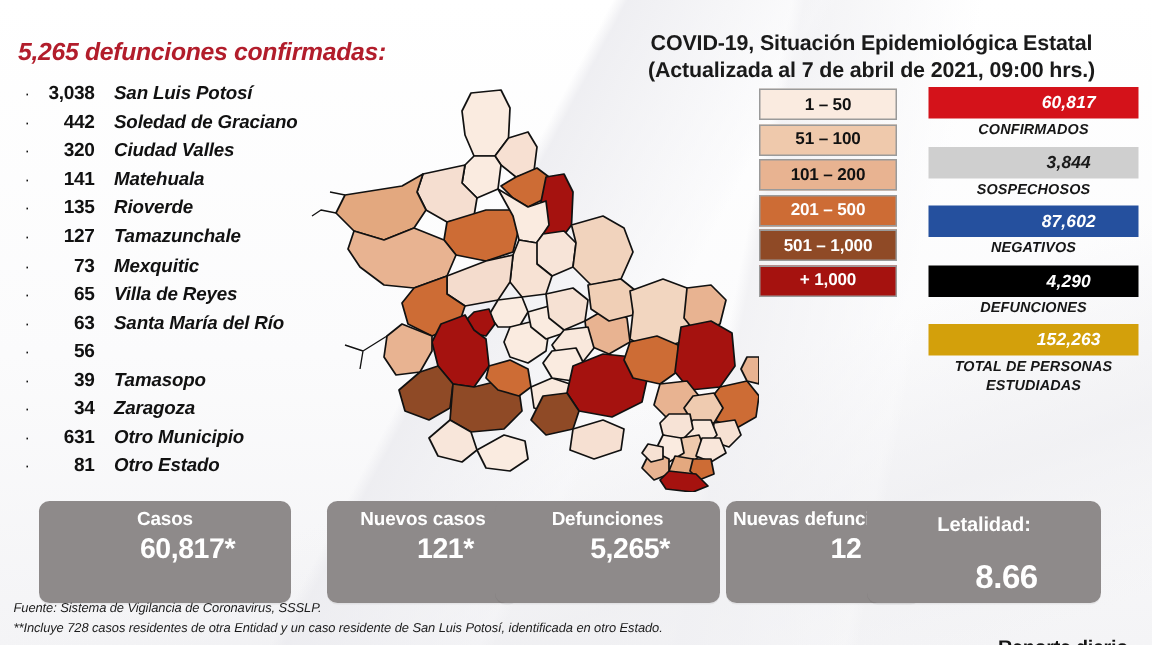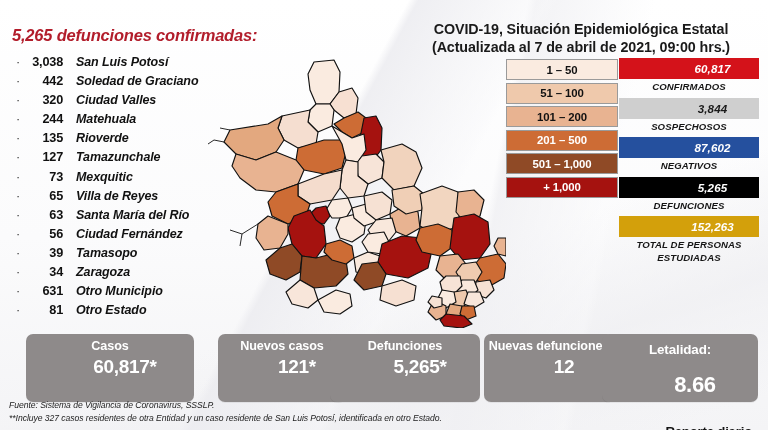--- a/index.html
+++ b/index.html
@@ -100,21 +100,21 @@
   }
   .map-wrap svg { display: block; width: 300px; height: 270px; }
   .map-wrap svg path { stroke: #111111; stroke-width: 1.15; stroke-linejoin: round; }
   .map-wrap svg path.thin { stroke-width: 0.9; }
 
   
   .legend {
     position: absolute;
     left: 506px;
     top: 59px;
-    width: 112px;
+    width: 92px;
   }
   .legend-item {
     height: 21px;
     margin-bottom: 2.6px;
     border: 1px solid #9a9a9a;
     box-sizing: border-box;
     display: flex;
     align-items: center;
     justify-content: center;
     font-size: 11.4px;
@@ -236,21 +236,21 @@
         <span class="d-num">442</span>
         <span class="d-name">Soledad de Graciano</span>
       </div>
       <div class="d-row">
         <span class="d-bullet">·</span>
         <span class="d-num">320</span>
         <span class="d-name">Ciudad Valles</span>
       </div>
       <div class="d-row">
         <span class="d-bullet">·</span>
-        <span class="d-num">244</span>
+        <span class="d-num">141</span>
         <span class="d-name">Matehuala</span>
       </div>
       <div class="d-row">
         <span class="d-bullet">·</span>
         <span class="d-num">135</span>
         <span class="d-name">Rioverde</span>
       </div>
       <div class="d-row">
         <span class="d-bullet">·</span>
         <span class="d-num">127</span>
@@ -267,21 +267,20 @@
         <span class="d-name">Villa de Reyes</span>
       </div>
       <div class="d-row">
         <span class="d-bullet">·</span>
         <span class="d-num">63</span>
         <span class="d-name">Santa María del Río</span>
       </div>
       <div class="d-row">
         <span class="d-bullet">·</span>
         <span class="d-num">56</span>
-        <span class="d-name">Ciudad Fernández</span>
       </div>
       <div class="d-row">
         <span class="d-bullet">·</span>
         <span class="d-num">39</span>
         <span class="d-name">Tamasopo</span>
       </div>
       <div class="d-row">
         <span class="d-bullet">·</span>
         <span class="d-num">34</span>
         <span class="d-name">Zaragoza</span>
@@ -398,21 +397,21 @@
         <div class="stat-label">SOSPECHOSOS</div>
       </div>
       <div class="stat-block">
         <div class="stat-bar" style="background: rgb(37, 80, 158); color: rgb(255, 255, 255);">
           <span>87,602</span>
         </div>
         <div class="stat-label">NEGATIVOS</div>
       </div>
       <div class="stat-block">
         <div class="stat-bar" style="background: rgb(0, 0, 0); color: rgb(255, 255, 255);">
-          <span>5,265</span>
+          <span>4,290</span>
         </div>
         <div class="stat-label">DEFUNCIONES</div>
       </div>
       <div class="stat-block">
         <div class="stat-bar" style="background: rgb(211, 160, 11); color: rgb(255, 255, 255);">
           <span>152,263</span>
         </div>
         <div class="stat-label">TOTAL DE PERSONAS ESTUDIADAS</div>
       </div>
     </div>
@@ -427,25 +426,25 @@
         <div class="pv">121*</div>
       </div>
       <div class="pill" style="left: 304px; width: 150px;">
         <div class="pl">Defunciones</div>
         <div class="pv">5,265*</div>
       </div>
       <div class="pill" style="left: 458px; width: 130px;">
         <div class="pl">Nuevas defunciones</div>
         <div class="pv">12</div>
       </div>
-      <div class="pill wide" style="left: 576px; width: 156px;">
+      <div class="pill wide" style="left: 552px; width: 156px;">
         <div class="pl">Letalidad:</div>
         <div class="pv">8.66</div>
       </div>
     </div>
 
   <div class="footer">
     <div class="foot-line">Fuente: Sistema de Vigilancia de Coronavirus, SSSLP.</div>
-    <div class="foot-line">**Incluye 327 casos residentes de otra Entidad y un caso residente de San Luis Potosí, identificada en otro Estado.</div>
+    <div class="foot-line">**Incluye 728 casos residentes de otra Entidad y un caso residente de San Luis Potosí, identificada en otro Estado.</div>
   </div>
   <div class="report-daily">Reporte diario</div>
 
 </div>
 
 </body></html>

